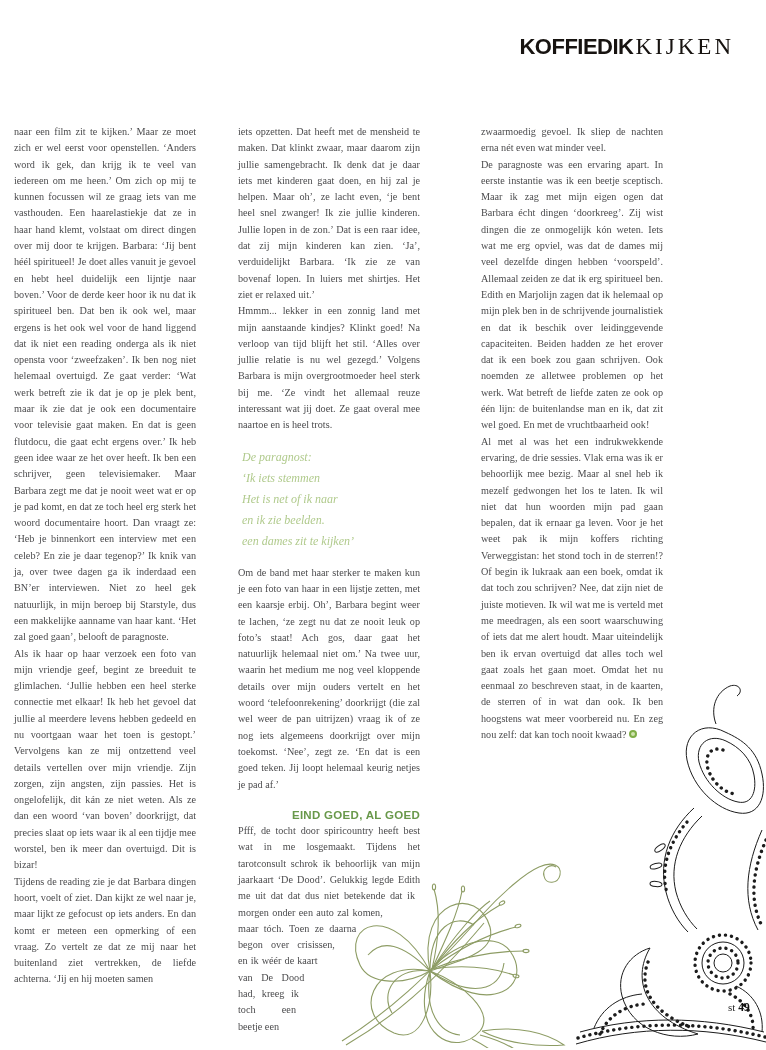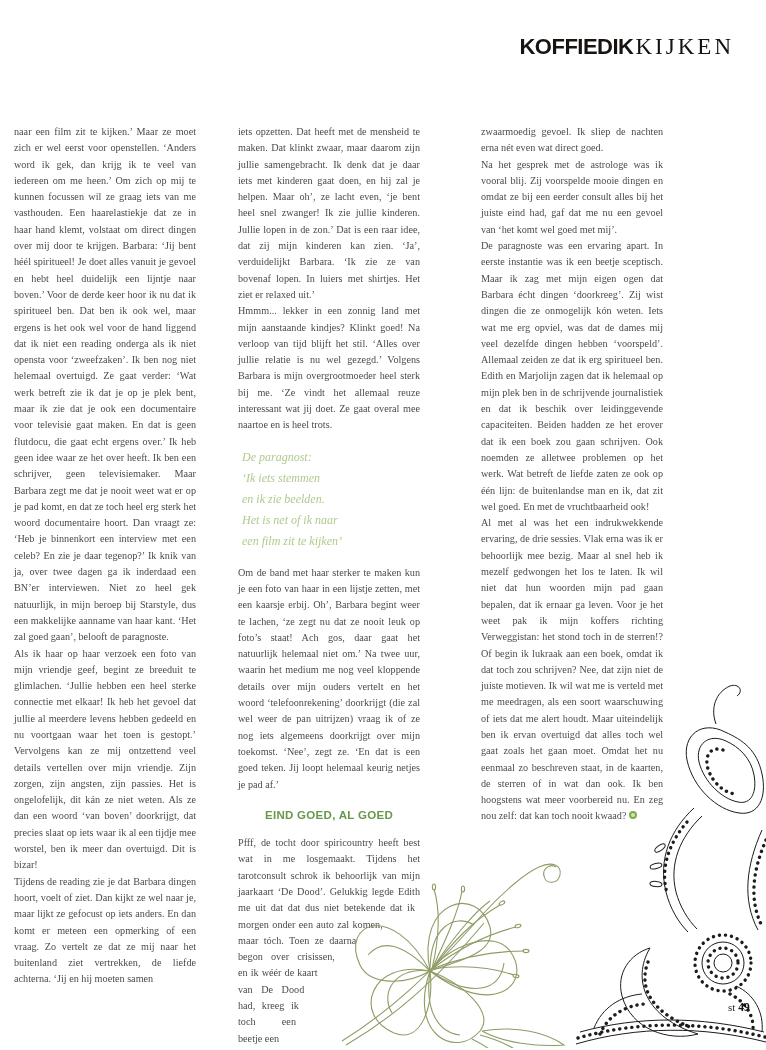--- a/index.html
+++ b/index.html
@@ -29,23 +29,23 @@
   .col3{left:481px;}
   
   .pullquote{
     margin:13px 0 13px 4px;
     font-family:"Liberation Serif",serif;font-style:italic;
     font-size:12px;line-height:21px;color:#b0ca8c;text-align:left;
   }
   .pullquote span{display:block;}
   
   .sechead{
-    margin:14px 0 12px 0;
+    margin:14px 0 0 0;
     font-family:"Liberation Sans",sans-serif;font-weight:700;
-    font-size:11.5px;letter-spacing:0.3px;color:#68984a;text-align:center;
+    font-size:11.5px;letter-spacing:0.3px;color:#68984a;text-align:right;
   }
   
   .wrapspacer{
     float:right;width:124px;height:188px;
     shape-outside:polygon(100% 0%, 100% 42%, 58% 56%, 30% 70%, 8% 84%, 0% 100%, 100% 100%);
   }
   
   .endmark{
     display:inline-block;width:4px;height:4px;border-radius:50%;
     background:#cfe3ae;border:2px solid #7fae47;margin-left:3px;
@@ -77,33 +77,32 @@
     <p>Als ik haar op haar verzoek een foto van mijn vriendje geef, begint ze breeduit te glimlachen. ‘Jullie hebben een heel sterke connectie met elkaar! Ik heb het gevoel dat jullie al meerdere levens hebben gedeeld en nu voortgaan waar het toen is gestopt.’ Vervolgens kan ze mij ontzettend veel details vertellen over mijn vriendje. Zijn zorgen, zijn angsten, zijn passies. Het is ongelofelijk, dit kán ze niet weten. Als ze dan een woord ‘van boven’ doorkrijgt, dat precies slaat op iets waar ik al een tijdje mee worstel, ben ik meer dan overtuigd. Dit is bizar!</p>
     <p>Tijdens de reading zie je dat Barbara dingen hoort, voelt of ziet. Dan kijkt ze wel naar je, maar lijkt ze gefocust op iets anders. En dan komt er meteen een opmerking of een vraag. Zo vertelt ze dat ze mij naar het buitenland ziet vertrekken, de liefde achterna. ‘Jij en hij moeten samen</p>
   </section>
 
   <section class="col col2">
     <p>iets opzetten. Dat heeft met de mensheid te maken. Dat klinkt zwaar, maar daarom zijn jullie samengebracht. Ik denk dat je daar iets met kinderen gaat doen, en hij zal je helpen. Maar oh’, ze lacht even, ‘je bent heel snel zwanger! Ik zie jullie kinderen. Jullie lopen in de zon.’ Dat is een raar idee, dat zij mijn kinderen kan zien. ‘Ja’, verduidelijkt Barbara. ‘Ik zie ze van bovenaf lopen. In luiers met shirtjes. Het ziet er relaxed uit.’</p>
     <p>Hmmm... lekker in een zonnig land met mijn aanstaande kindjes? Klinkt goed! Na verloop van tijd blijft het stil. ‘Alles over jullie relatie is nu wel gezegd.’ Volgens Barbara is mijn overgrootmoeder heel sterk bij me. ‘Ze vindt het allemaal reuze interessant wat jij doet. Ze gaat overal mee naartoe en is heel trots.</p>
     <blockquote class="pullquote">
       <span>De paragnost:</span>
       <span>‘Ik iets stemmen</span>
+      <span>Het is net of ik naar</span>
       <span>en ik zie beelden.</span>
-      <span>Het is net of ik naar</span>
-      <span>een film zit te kijken’</span>
+      <span>een dames zit te kijken’</span>
     </blockquote>
     <p>Om de band met haar sterker te maken kun je een foto van haar in een lijstje zetten, met een kaarsje erbij. Oh’, Barbara begint weer te lachen, ‘ze zegt nu dat ze nooit leuk op foto’s staat! Ach gos, daar gaat het natuurlijk helemaal niet om.’ Na twee uur, waarin het medium me nog veel kloppende details over mijn ouders vertelt en het woord ‘telefoonrekening’ doorkrijgt (die zal wel weer de pan uitrijzen) vraag ik of ze nog iets algemeens doorkrijgt over mijn toekomst. ‘Nee’, zegt ze. ‘En dat is een goed teken. Jij loopt helemaal keurig netjes je pad af.’</p>
     <h2 class="sechead">EIND GOED, AL GOED</h2>
     <div class="wrapspacer"></div>
     <p>Pfff, de tocht door spiricountry heeft best wat in me losgemaakt. Tijdens het tarotconsult schrok ik behoorlijk van mijn jaarkaart ‘De Dood’. Gelukkig legde Edith me uit dat dat dus niet betekende dat ik morgen onder een auto zal komen, maar tóch. Toen ze daarna begon over crisissen, en ik wéér de kaart van De Dood had, kreeg ik toch een beetje een</p>
   </section>
 
   <section class="col col3">
-    <p>zwaarmoedig gevoel. Ik sliep de nachten erna nét even wat direct goed.</p>
-    <p>Na het gesprek met de astrologe was ik vooral blij. Zij voorspelde mooie dingen en omdat ze bij een eerder consult alles bij het juiste eind had, gaf dat me nu een gevoel van ‘het komt wel goed met mij’.</p>
+    <p>zwaarmoedig gevoel. Ik sliep de nachten erna nét even wat minder veel.</p>
     <p>De paragnoste was een ervaring apart. In eerste instantie was ik een beetje sceptisch. Maar ik zag met mijn eigen ogen dat Barbara écht dingen ‘doorkreeg’. Zij wist dingen die ze onmogelijk kón weten. Iets wat me erg opviel, was dat de dames mij veel dezelfde dingen hebben ‘voorspeld’. Allemaal zeiden ze dat ik erg spiritueel ben. Edith en Marjolijn zagen dat ik helemaal op mijn plek ben in de schrijvende journalistiek en dat ik beschik over leidinggevende capaciteiten. Beiden hadden ze het erover dat ik een boek zou gaan schrijven. Ook noemden ze alletwee problemen op het werk. Wat betreft de liefde zaten ze ook op één lijn: de buitenlandse man en ik, dat zit wel goed. En met de vruchtbaarheid ook!</p>
     <p><span>Al met al was het een indrukwekkende ervaring, de drie sessies. Vlak erna was ik er behoorlijk mee bezig. Maar al snel heb ik mezelf gedwongen het los te laten. Ik wil niet dat hun woorden mijn pad gaan bepalen, dat ik ernaar ga leven. Voor je het weet pak ik mijn koffers richting Verweggistan: het stond toch in de sterren!? Of begin ik lukraak aan een boek, omdat ik dat toch zou schrijven? Nee, dat zijn niet de juiste motieven. Ik wil wat me is verteld met me meedragen, als een soort waarschuwing of iets dat me alert houdt. Maar uiteindelijk ben ik ervan overtuigd dat alles toch wel gaat zoals het gaan moet. Omdat het nu eenmaal zo beschreven staat, in de kaarten, de sterren of in wat dan ook. Ik ben hoogstens wat meer voorbereid nu. En zeg nou zelf: dat kan toch nooit kwaad?</span><span class="endmark"></span></p>
   </section>
 
   <svg class="flower" viewBox="0 0 235 205" aria-hidden="true">
     <g stroke="#8d9c64" fill="none" stroke-width="1.1">
       <path d="M10 198 C 55 170, 95 135, 150 72 C 170 50, 193 30, 207 24"></path>
       <path d="M14 202 C 60 175, 100 142, 152 80"></path>
       <path d="M207 24 C 220 18, 230 22, 228 32 C 226 41, 214 42, 212 33 C 210 26, 218 20, 224 24"></path>
       <path d="M98 128 C 60 58, 8 80, 28 122 C 38 143, 74 142, 98 128"></path>

